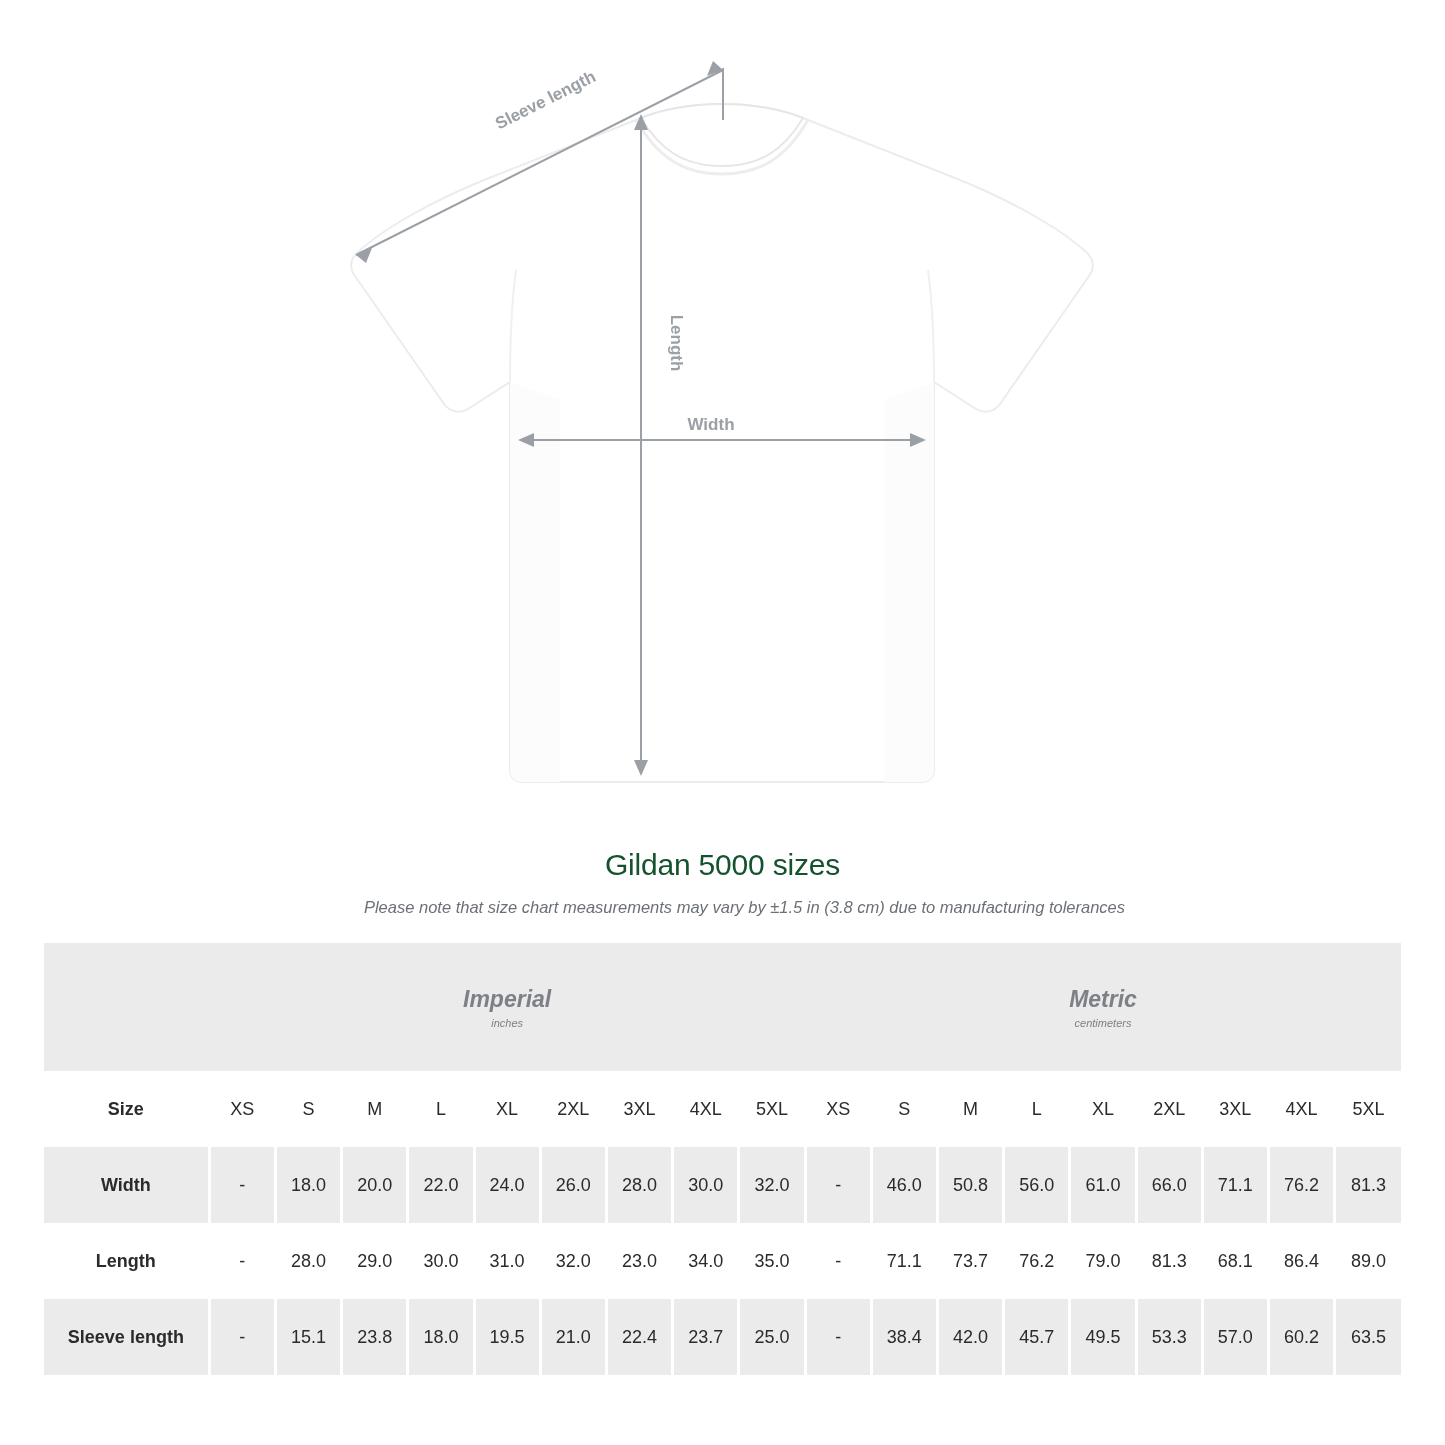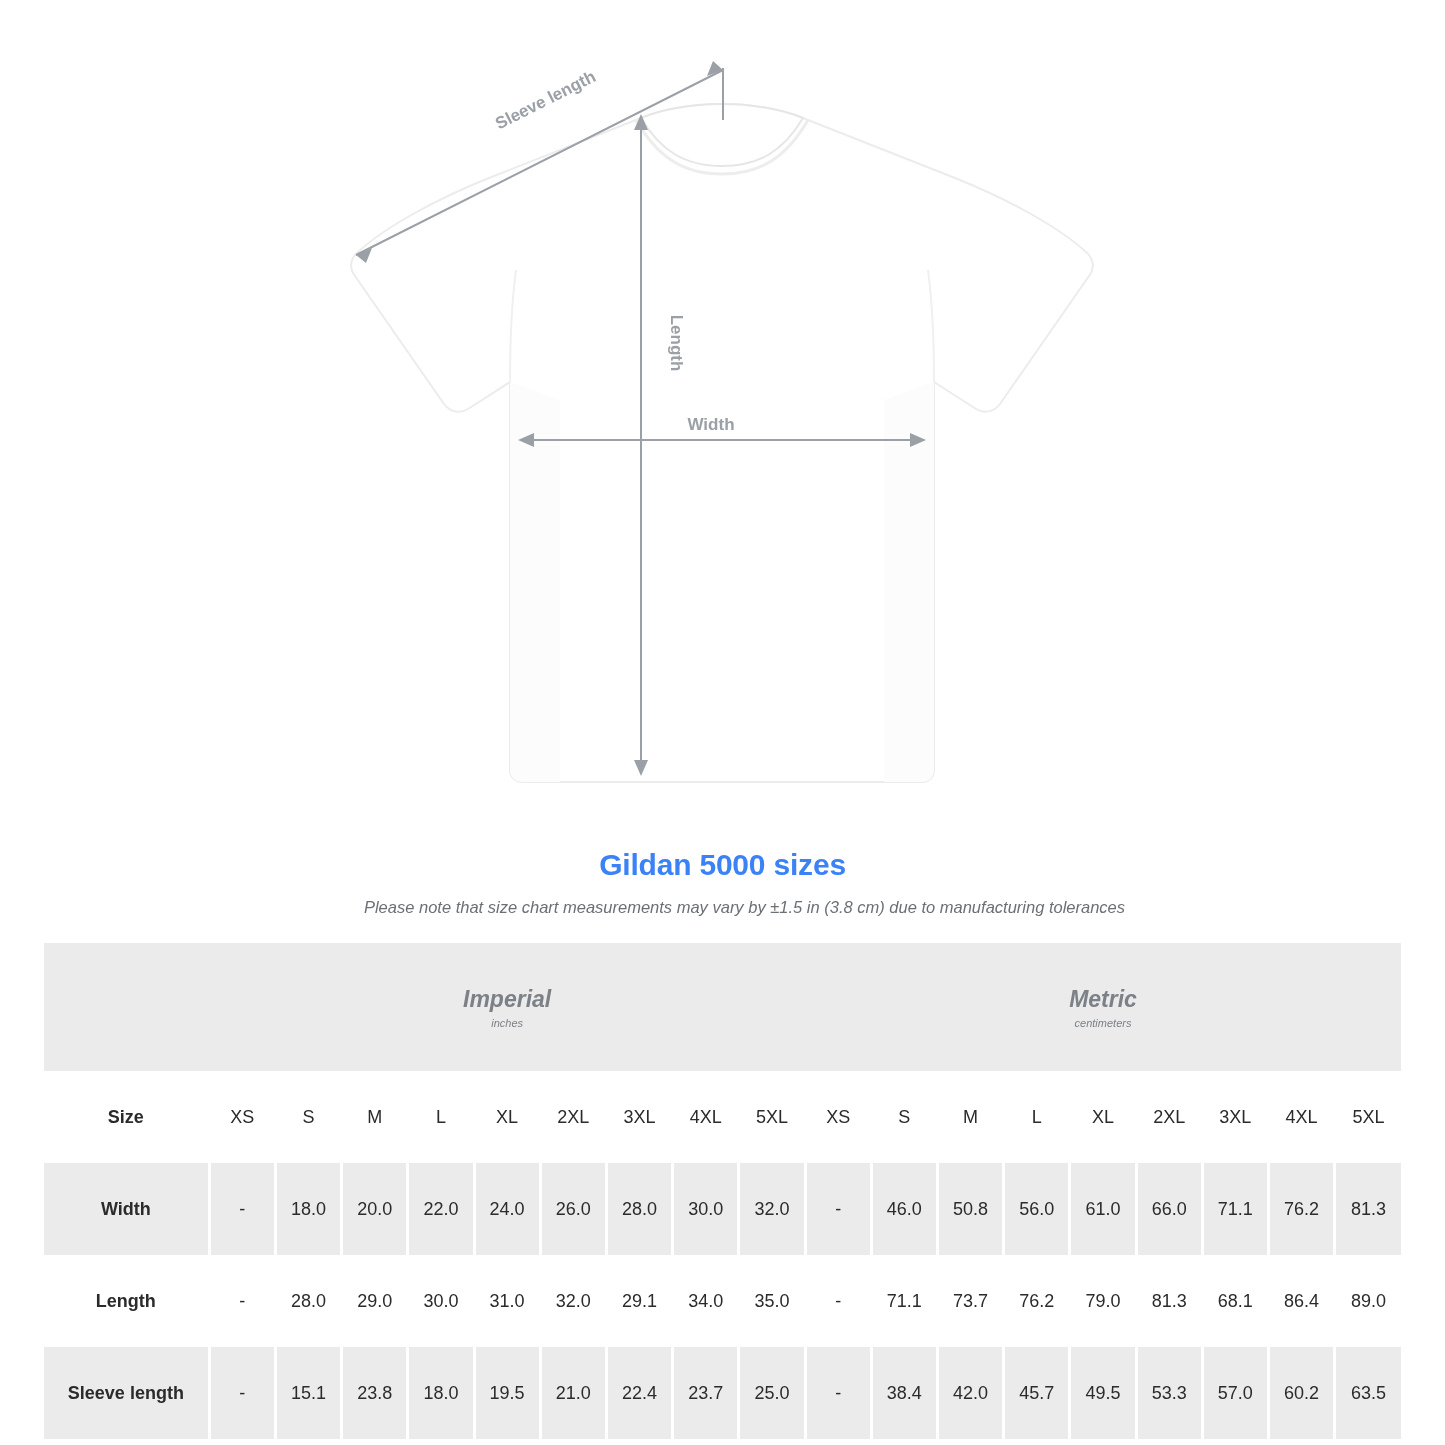--- a/index.html
+++ b/index.html
@@ -31,22 +31,22 @@
     left: 0;
   }
 
   
   #title-block {
     text-align: center;
     padding-top: 18px;
   }
   #chart-title {
     font-size: 30px;
-    font-weight: bold;
-    color: #3b82f6;
+    font-weight: normal;
+    color: #14532d;
     letter-spacing: -0.2px;
   }
   #chart-note {
     margin-top: 16px;
     font-size: 16.5px;
     font-style: italic;
     color: #6b7076;
     padding-left: 44px;
   }
 
@@ -78,21 +78,21 @@
     color: #7c8187;
     line-height: 1.25;
   }
   .unit-sub {
     font-size: 11px;
     font-style: italic;
     color: #7c8187;
     margin-top: 4px;
   }
 
-  tbody tr { height: 92px; }
+  tbody tr { height: 76px; }
   tbody tr.row-odd td { background: #ebebeb; }
   tbody tr.row-even td { background: #ffffff; }
 
   td.lbl {
     font-size: 18px;
     font-weight: bold;
     color: #2b2b2b;
   }
   td.hdr {
     font-size: 18px;
@@ -245,21 +245,21 @@
             <td class="val sep">81.3</td>
           </tr>
           <tr class="row-even">
             <td class="lbl">Length</td>
             <td class="val sep">-</td>
             <td class="val sep">28.0</td>
             <td class="val sep">29.0</td>
             <td class="val sep">30.0</td>
             <td class="val sep">31.0</td>
             <td class="val sep">32.0</td>
-            <td class="val sep">29.1</td>
+            <td class="val sep">23.0</td>
             <td class="val sep">34.0</td>
             <td class="val sep">35.0</td>
             <td class="val sep">-</td>
             <td class="val sep">71.1</td>
             <td class="val sep">73.7</td>
             <td class="val sep">76.2</td>
             <td class="val sep">79.0</td>
             <td class="val sep">81.3</td>
             <td class="val sep">68.1</td>
             <td class="val sep">86.4</td>

